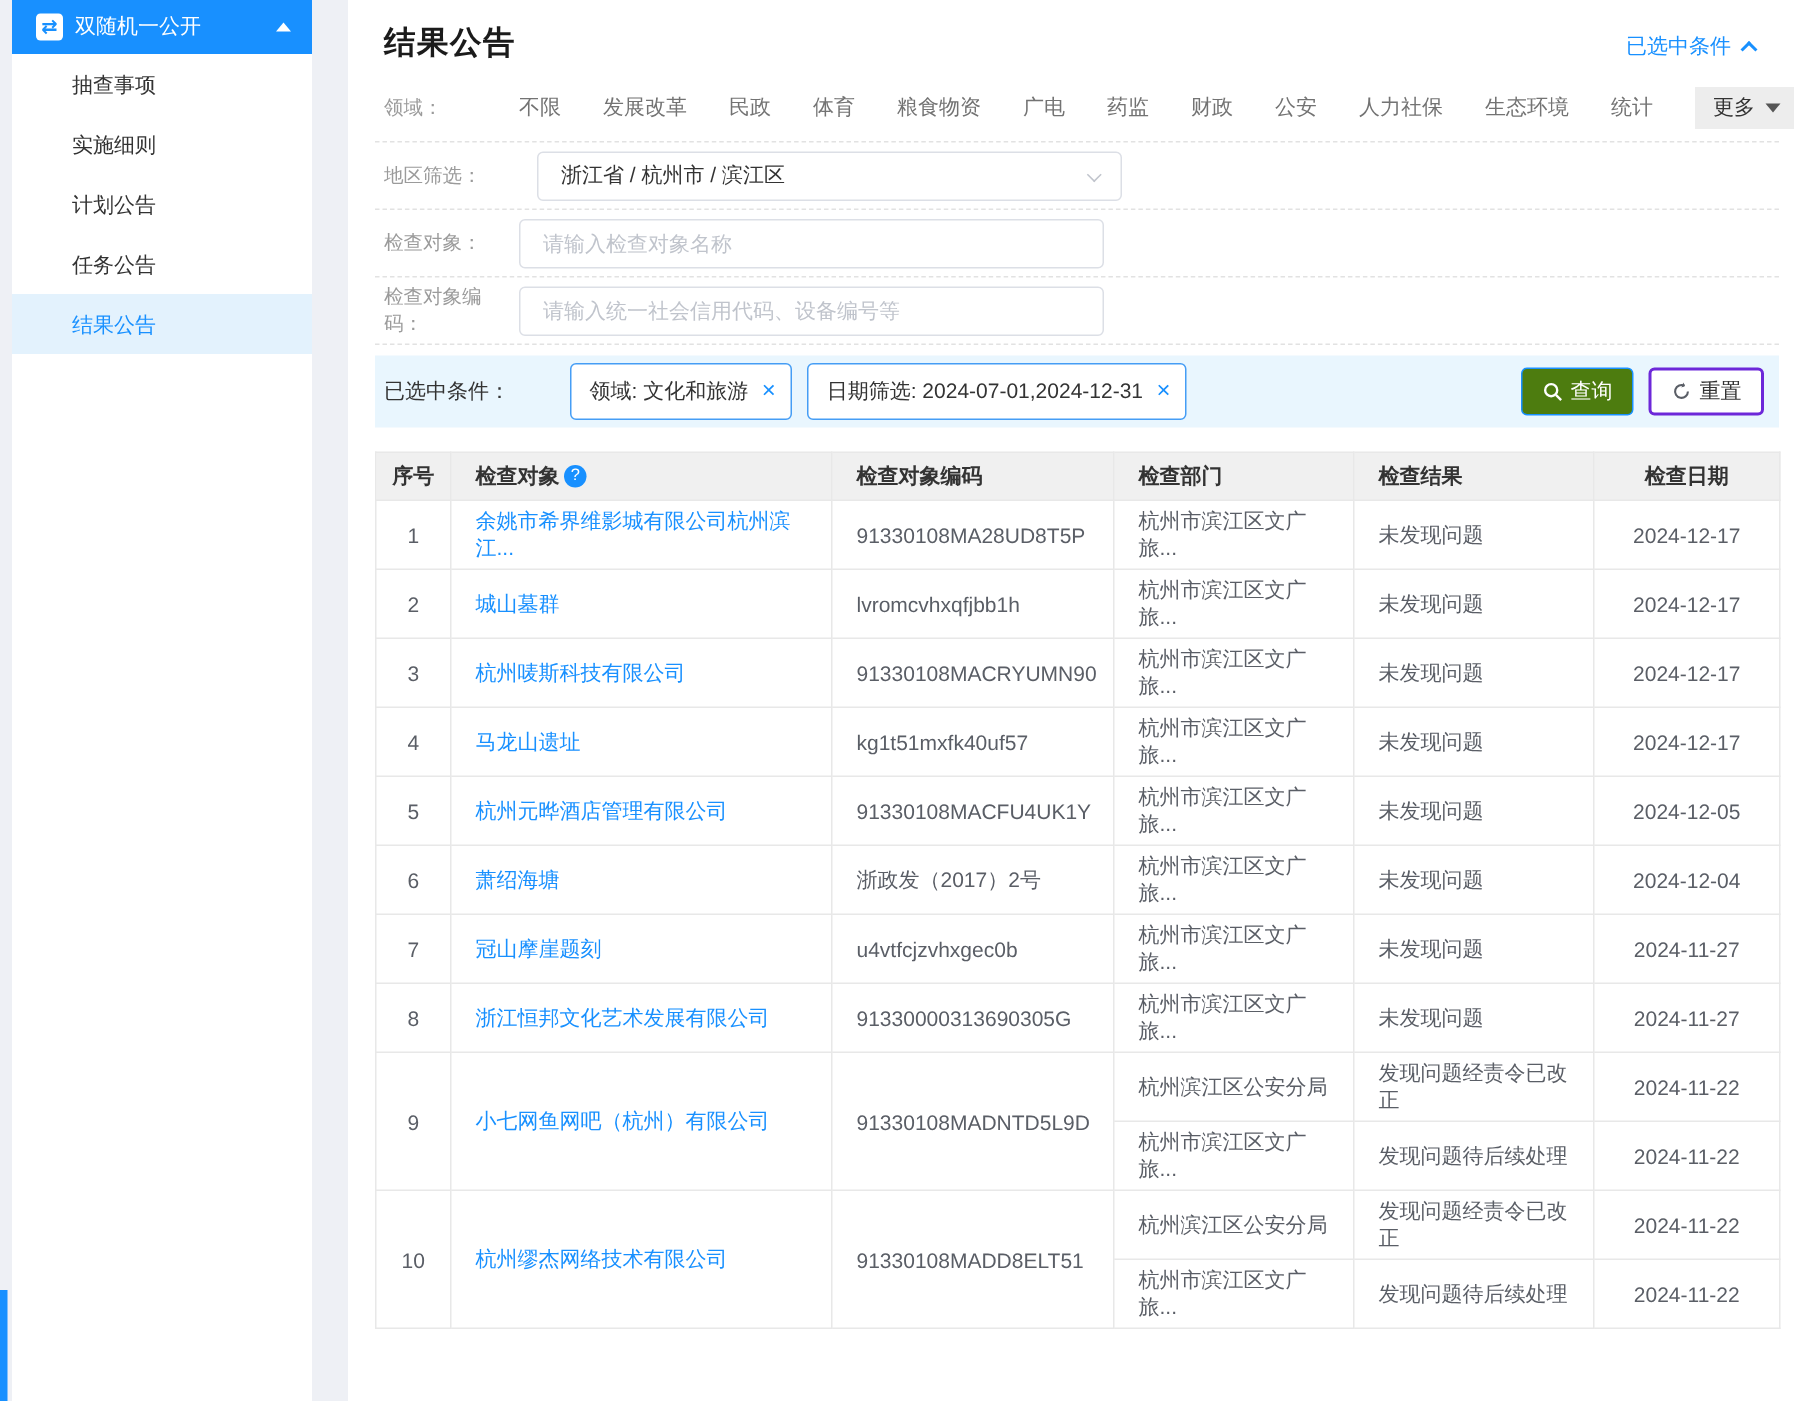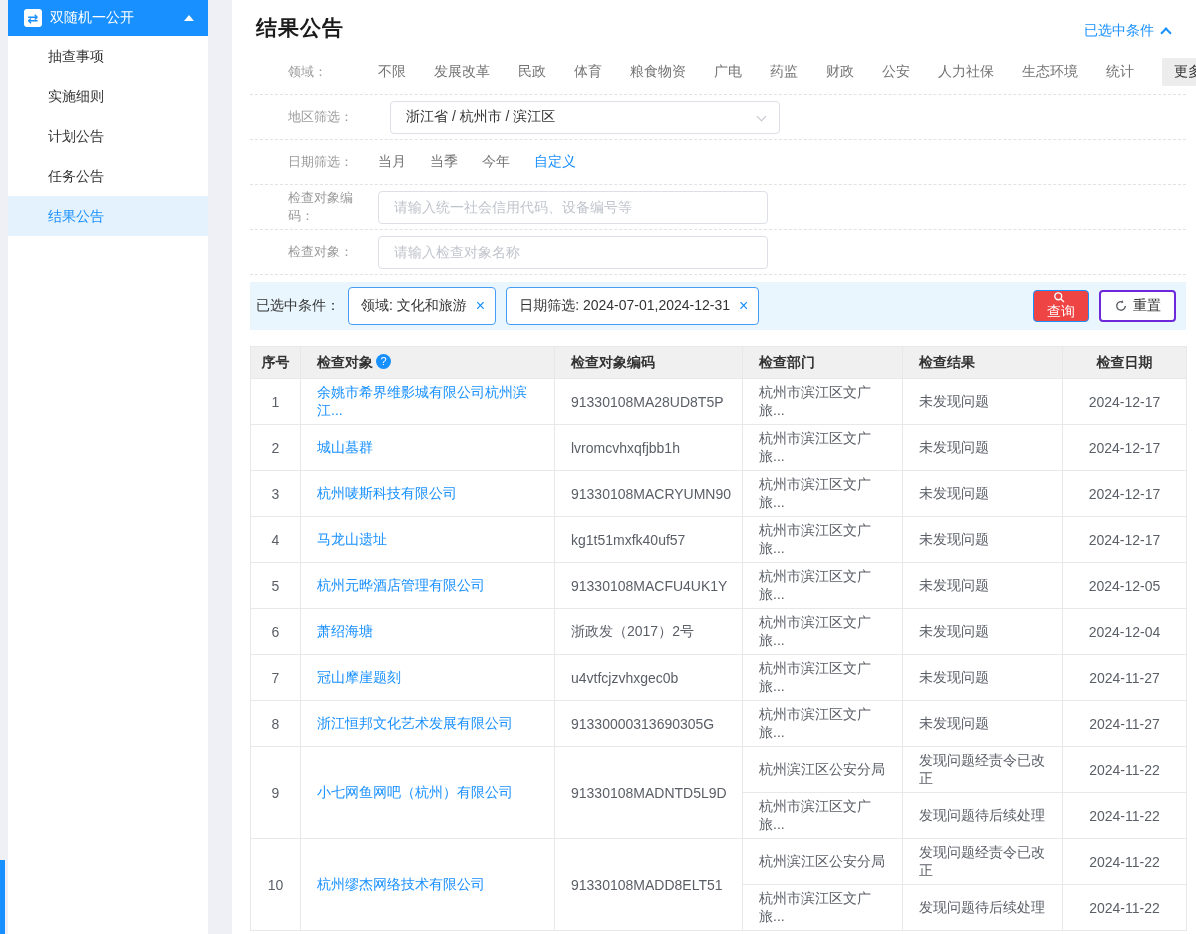--- a/index.html
+++ b/index.html
@@ -25,46 +25,46 @@
 
   
   .main { position:absolute; left:232px; top:0; width:964px; height:934px; background:#fff; padding:0 10px 0 18px; }
   .main-header { height:50px; position:relative; }
   .page-title { font-size:21px; font-weight:700; color:#1b1b1b; padding:14px 0 0 6px; letter-spacing:1px; }
   .collapse-link { position:absolute; right:16px; top:22px; color:#1890ff; font-size:14px; cursor:pointer; display:flex; align-items:center; }
   .chev-up { display:inline-block; width:8px; height:8px; border-top:2px solid #1890ff; border-right:2px solid #1890ff;
     transform:rotate(-45deg); margin-left:8px; margin-top:3px; }
 
   .f-row { height:45px; display:flex; align-items:center; border-bottom:1px dashed #e2e2e2; padding-left:6px; }
-  .f-label { width:90px; font-size:13px; color:#9b9b9b; flex-shrink:0;margin-left:32px; }
+  .f-label { width:90px; font-size:13px; color:#9b9b9b; flex-shrink:0; }
   .opt { font-size:14px; color:#737373; margin-right:28px; cursor:pointer; white-space:nowrap; }
   .opt.date { margin-right:24px; }
   .opt.active { color:#1890ff; }
   .more-btn { margin-left:auto; background:#ededed; color:#333; font-size:14px; padding:5px 12px; cursor:pointer;
     display:flex; align-items:center; white-space:nowrap; }
   .tri-down { width:0; height:0; border-left:5px solid transparent; border-right:5px solid transparent;
     border-top:6px solid #555; margin-left:7px; }
 
   .select-box, .text-input { width:390px; height:33px; border:1px solid #dcdfe6; border-radius:4px; font-size:14px;
     padding:0 30px 0 15px; color:#333; background:#fff; }
   .select-box { display:flex; align-items:center; position:relative; cursor:pointer;margin-left:12px; }
   .sel-chev { position:absolute; right:14px; top:11px; width:7px; height:7px; border-right:1.5px solid #c0c4cc;
     border-bottom:1.5px solid #c0c4cc; transform:rotate(45deg); }
   .text-input::placeholder { color:#c0c4cc; }
   .text-input { outline:none; }
 
   
-  .sel-bar { margin-top:7px; height:48px; background:#e9f6fe; display:flex; align-items:center; padding:0 10px 0 6px; }
+  .sel-bar { margin-top:7px; height:48px; background:#e9f6fe; display:flex; align-items:center; padding:0 10px 0 6px;gap:32px; }
   .sel-label { font-size:14px; color:#333; margin-right:8px; white-space:nowrap; }
   .tag { background:#fff; border:1px solid #459df5; border-radius:4px; height:38px; display:flex; align-items:center;
     padding:0 10px 0 12px; margin-right:10px; font-size:14px; color:#333; white-space:nowrap; }
   .tag-close { color:#1890ff; font-size:16px; margin-left:9px; cursor:pointer; line-height:1; }
   .btn-group { margin-left:auto; display:flex; }
   .btn { height:32px; border-radius:4px; font-size:14px; display:flex; align-items:center; padding:0 13px; cursor:pointer; }
-  .btn-primary { background:#ef4444; color:#fff; border:1px solid #1890ff; margin-right:10px;flex-direction:column; }
+  .btn-primary { background:#4d7c0f; color:#fff; border:1px solid #1890ff; margin-right:10px; }
   .btn-plain { background:#fff; color:#333; border:2px solid #6d28d9; }
   .btn svg { margin-right:5px; }
 
   
   table { border-collapse:collapse; width:936px; margin-top:16px; table-layout:fixed; }
   th, td { border:1px solid #e8e8e8; font-size:14px; padding:0 12px 0 16px; }
   th { background:#f0f0f0; height:32px; color:#333; font-weight:700; text-align:left; }
   td { height:46px; color:#5a5e66; }
   .col-no    { width:50px;  text-align:center; padding:0; }
   .col-date  { width:124px; text-align:center; padding:0; }
@@ -132,38 +132,29 @@
   </div>
 
   <div class="f-row">
     <span class="f-label">地区筛选：</span>
     <span class="select-box">
       <span>浙江省 / 杭州市 / 滨江区</span>
       <span class="sel-chev"></span>
     </span>
   </div>
 
-  <div class="f-row">
-    <span class="f-label">日期筛选：</span>
-    <span style="display:flex;align-items:center;">
-        <span class="opt date">当月</span>
-        <span class="opt date">当季</span>
-        <span class="opt date">今年</span>
-        <span class="opt date active">自定义</span>
-      </span>
+
+  <div class="f-row">
+    <span class="f-label">检查对象：</span>
+    <input class="text-input" type="text" placeholder="请输入检查对象名称" style="">
   </div>
 
   <div class="f-row">
     <span class="f-label">检查对象编码：</span>
     <input class="text-input" type="text" placeholder="请输入统一社会信用代码、设备编号等" style="">
-  </div>
-
-  <div class="f-row">
-    <span class="f-label">检查对象：</span>
-    <input class="text-input" type="text" placeholder="请输入检查对象名称" style="">
   </div>
 
   <div class="sel-bar">
     <span class="sel-label">已选中条件：</span>
     <span style="display:flex;align-items:center;">
         <span class="tag">
           <span>领域: 文化和旅游</span>
           <span class="tag-close">×</span>
         </span>
         <span class="tag">

